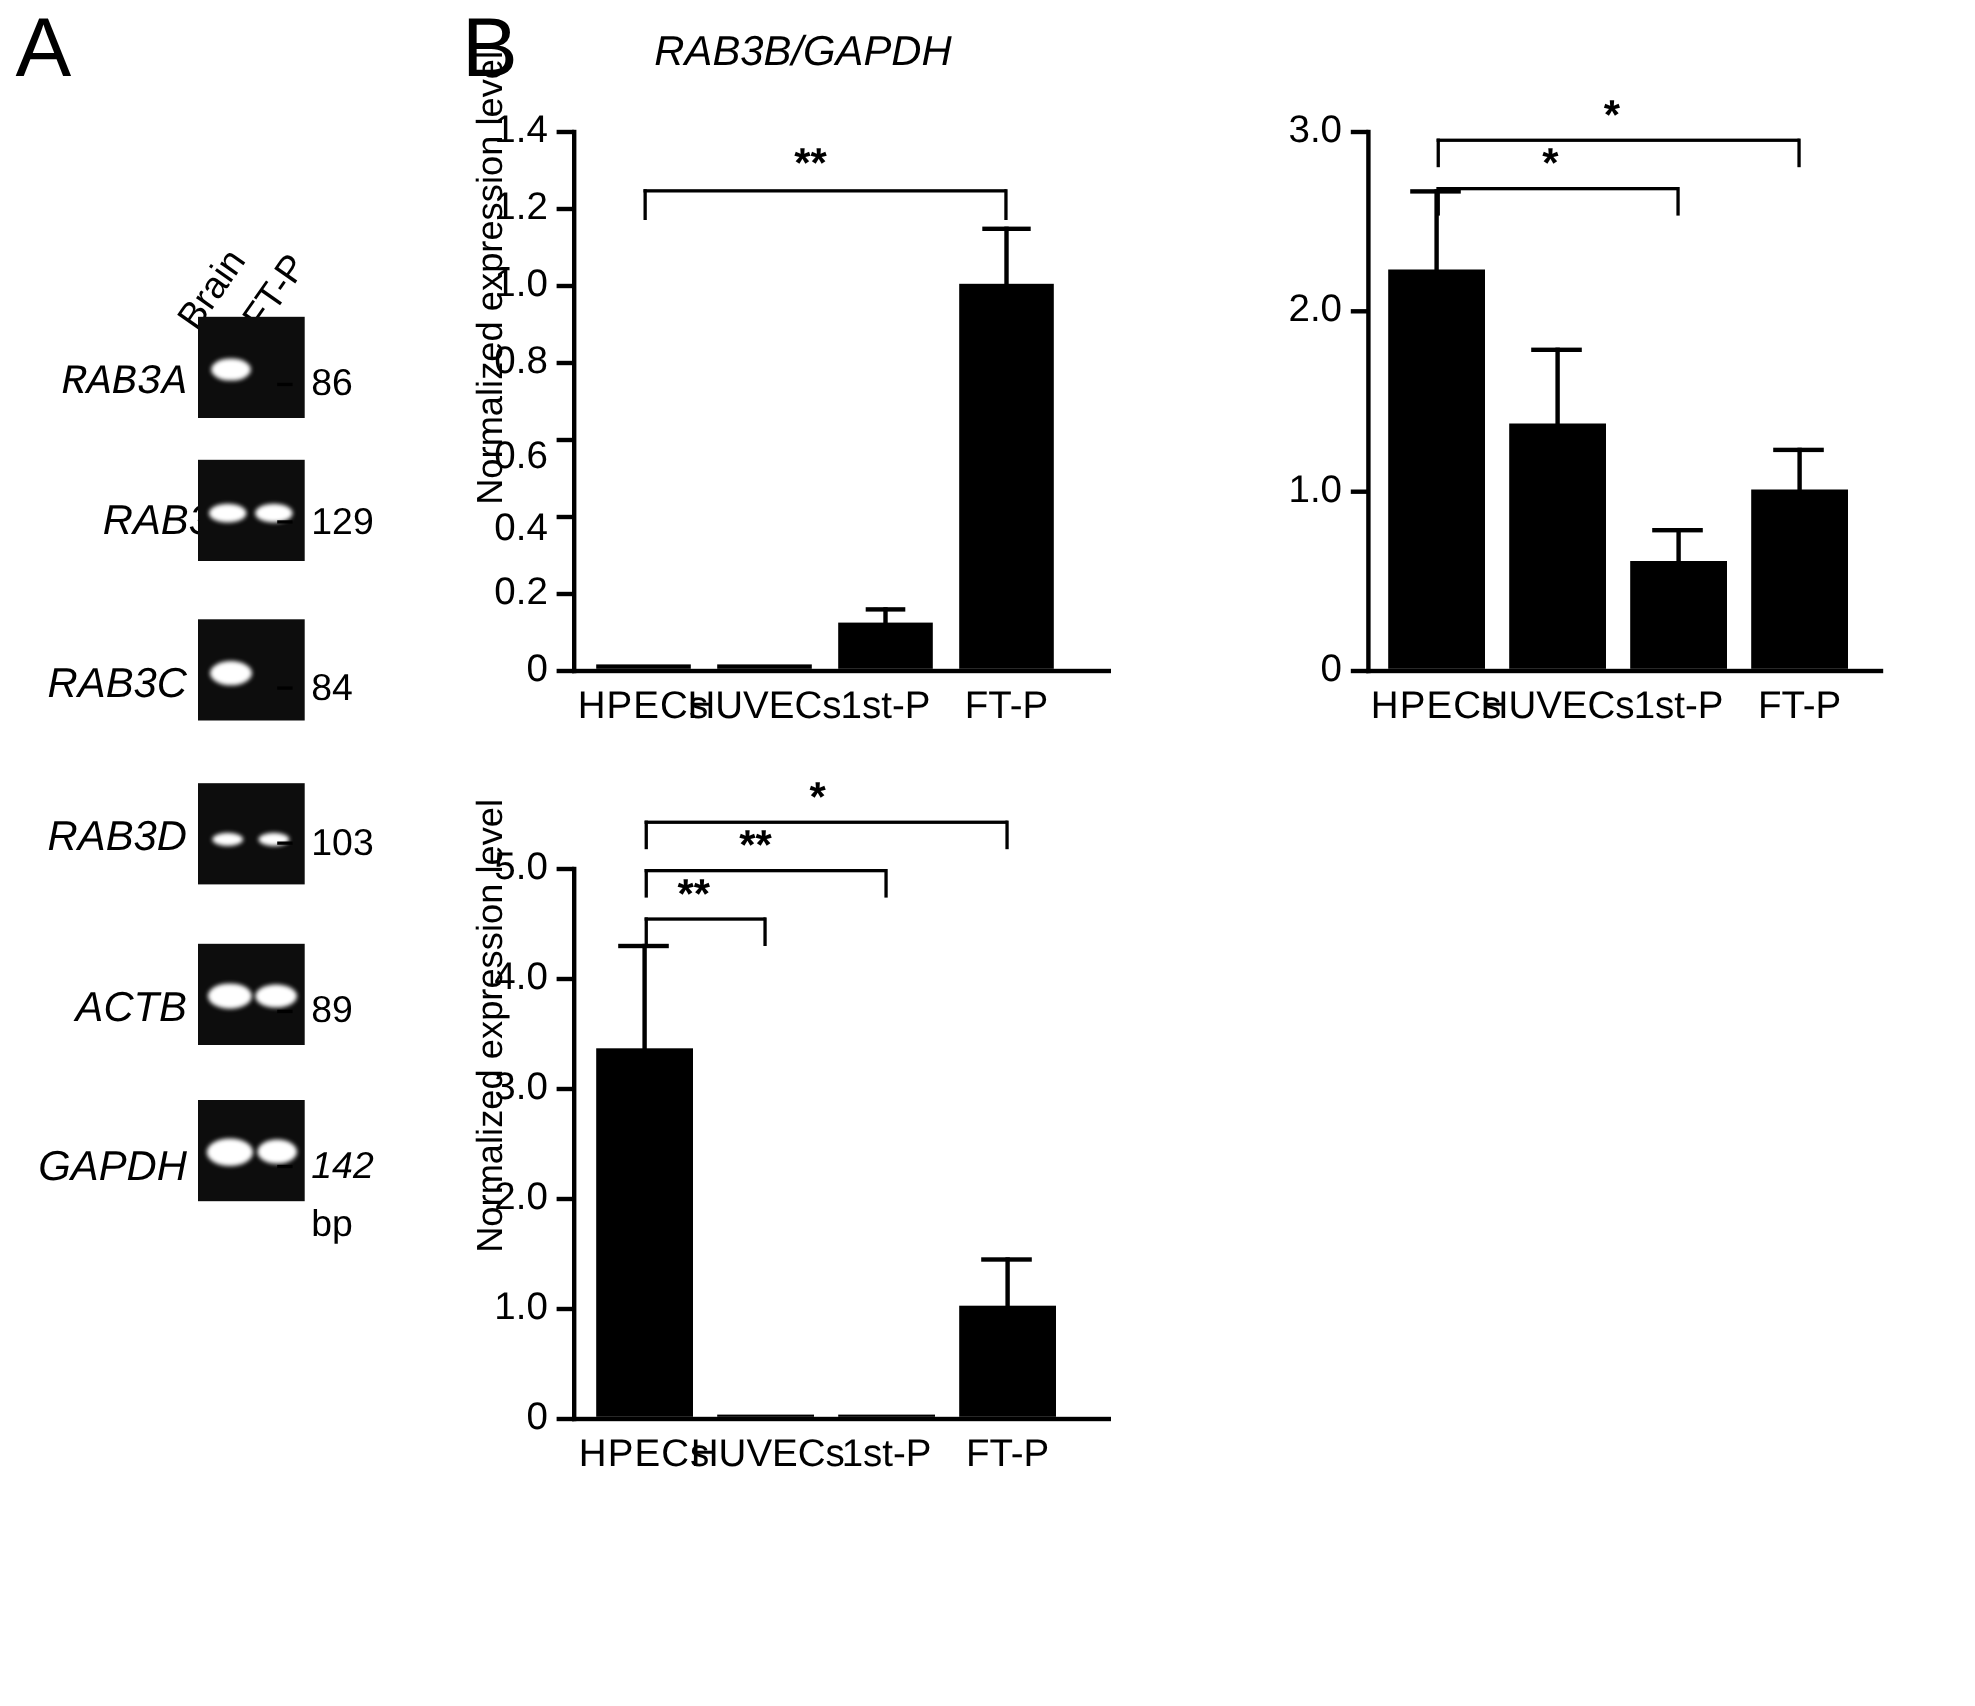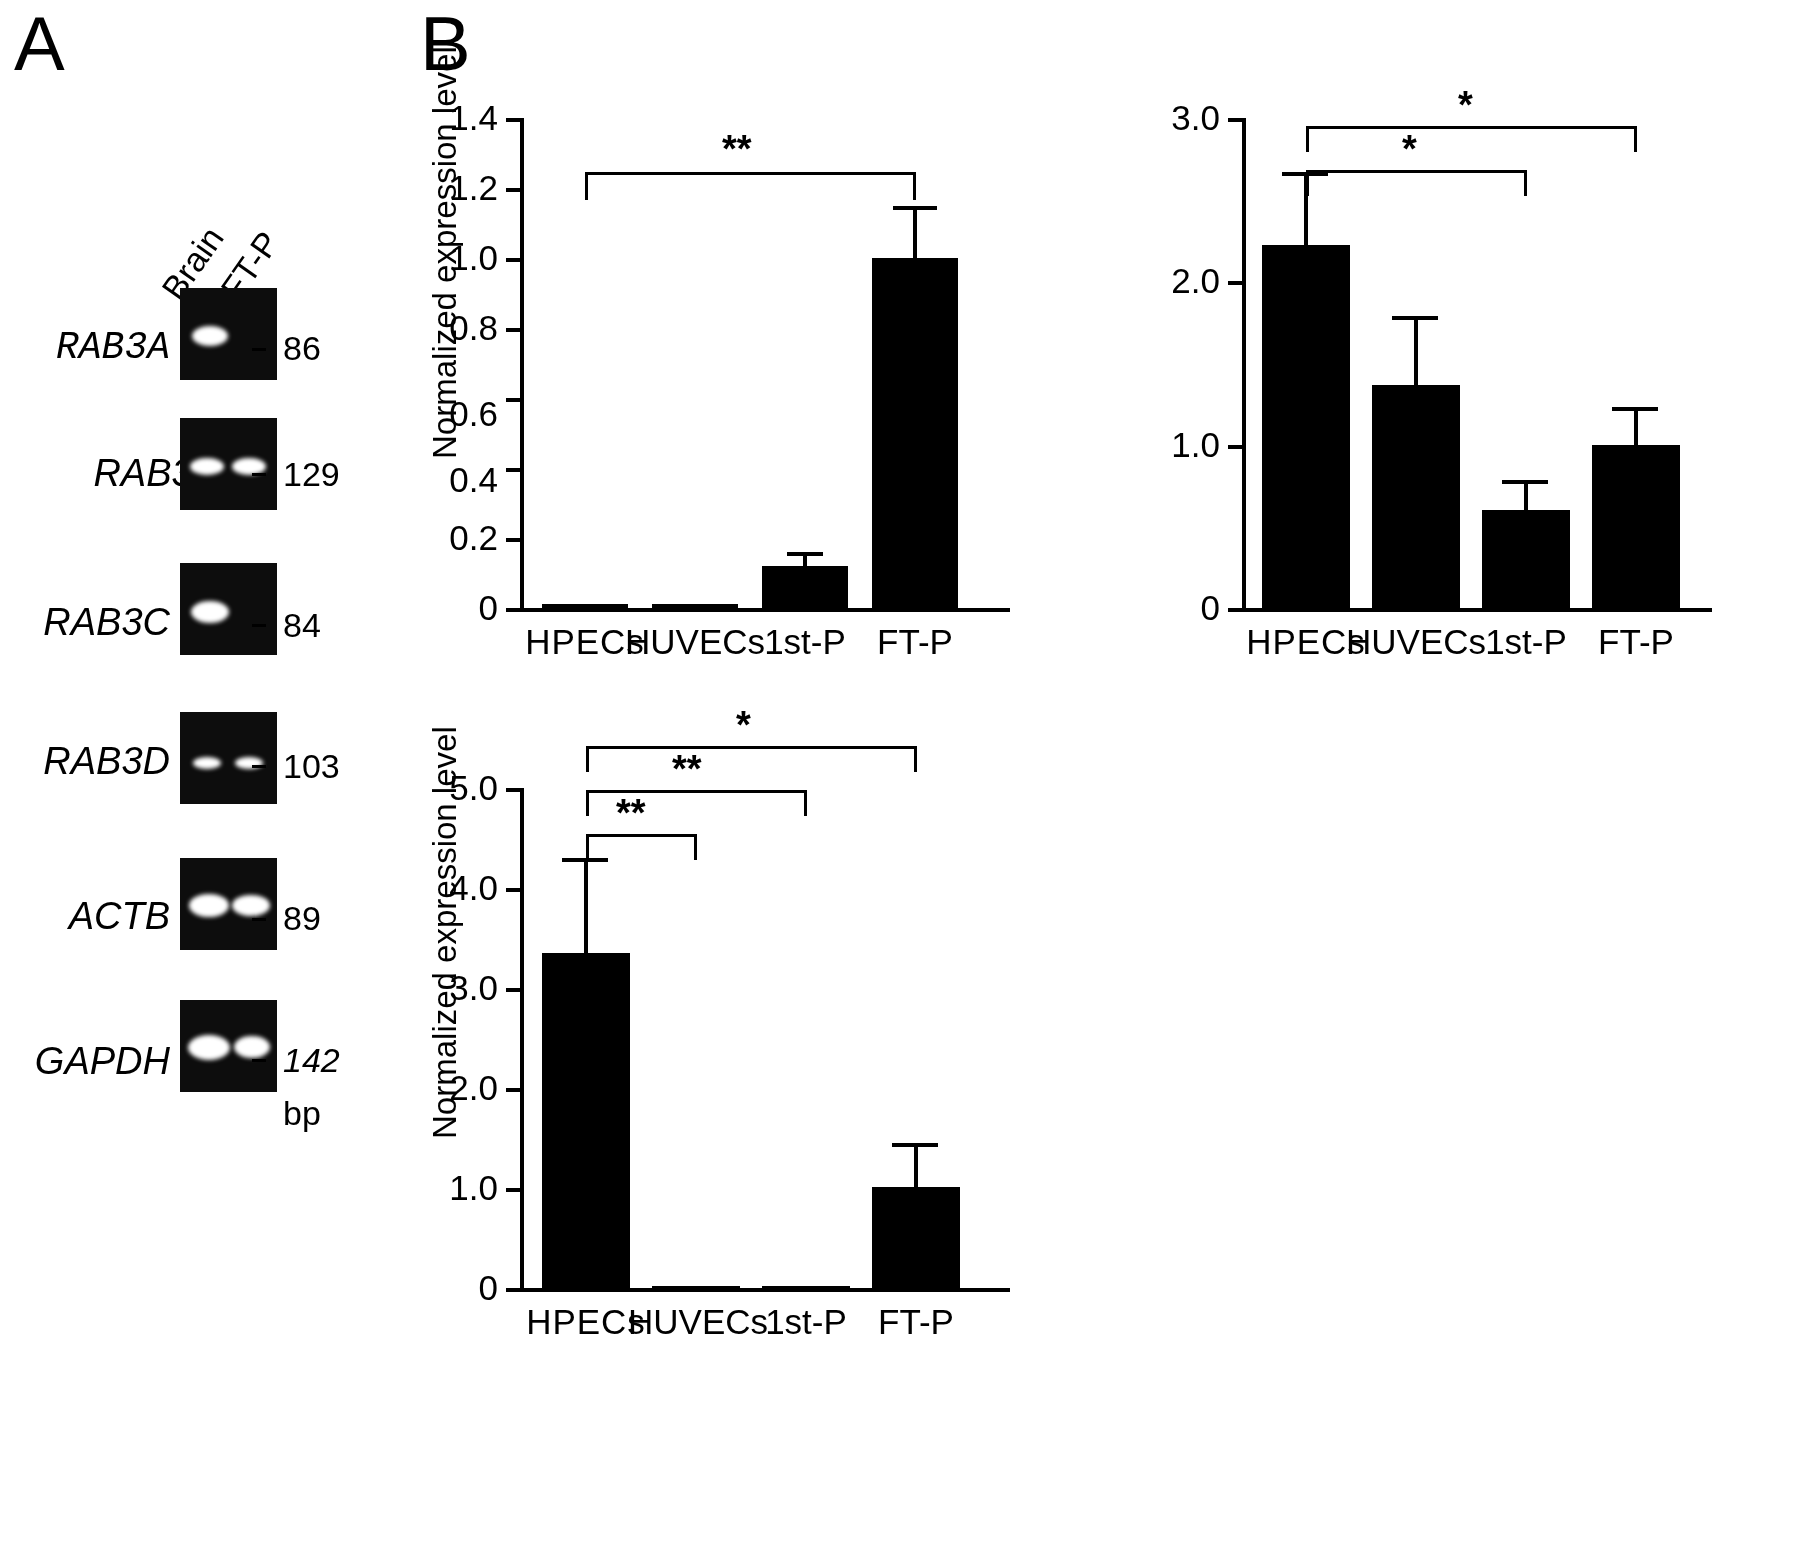--- a/index.html
+++ b/index.html
@@ -83,20 +83,21 @@
     <div class="band" style="left:54px;top:36px;width:36px;height:22px;"></div>
   </div>
   <div class="tick" style="left:252px;top:1059px;"></div>
   <div class="bp-label" style="left:283px;top:1041px;font-style:italic;">142</div>
   <div class="bp-label" style="left:283px;top:1094px;">bp</div>
 </div>
 
 <div class="panel-letter" style="left:420px;top:0px;">B</div>
 
 <div class="chart" id="chart-rab3b" style="left:400px;top:10px;width:680px;height:680px;">
+  <div class="chart-title" style="left:120px;top:16px;width:420px;">RAB3B/GAPDH</div>
 
   <div class="axis-y" style="left:120px;top:108px;height:494px;"></div>
   <div class="axis-x" style="left:120px;top:598px;width:490px;"></div>
 
   <div class="ytick" style="left:106px;top:108px;"></div>
   <div class="ytlabel" style="left:10px;top:88px;width:88px;">1.4</div>
   <div class="ytick" style="left:106px;top:178px;"></div>
   <div class="ytlabel" style="left:10px;top:158px;width:88px;">1.2</div>
   <div class="ytick" style="left:106px;top:248px;"></div>
   <div class="ytlabel" style="left:10px;top:228px;width:88px;">1.0</div>

